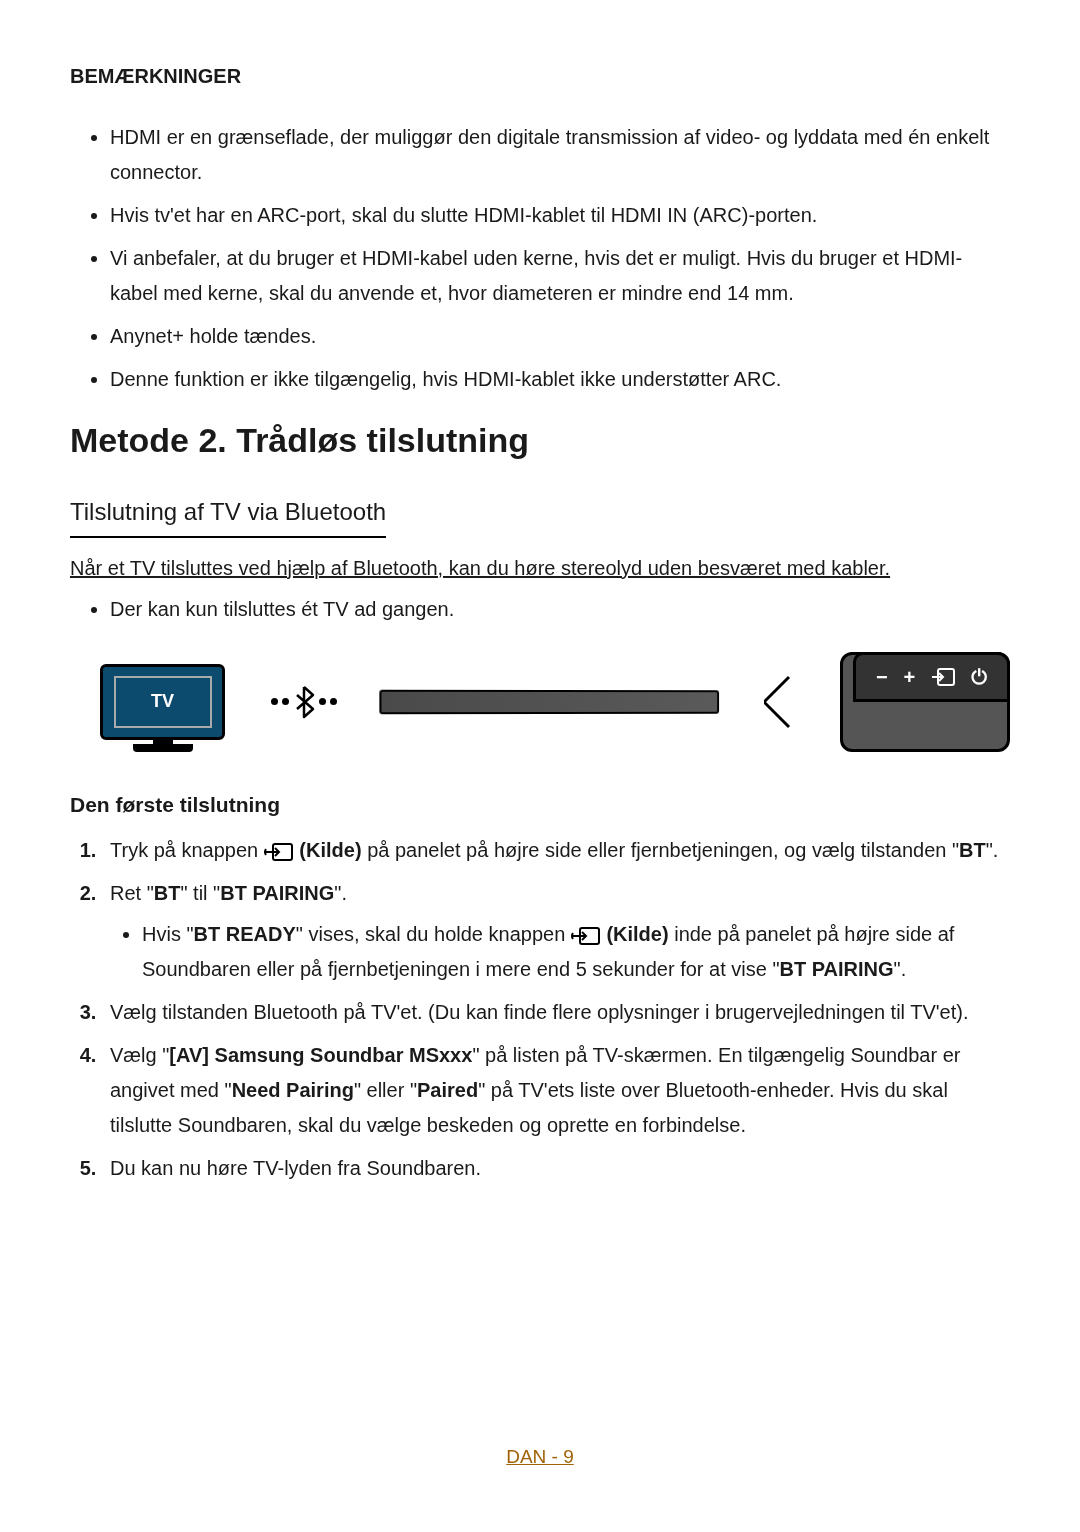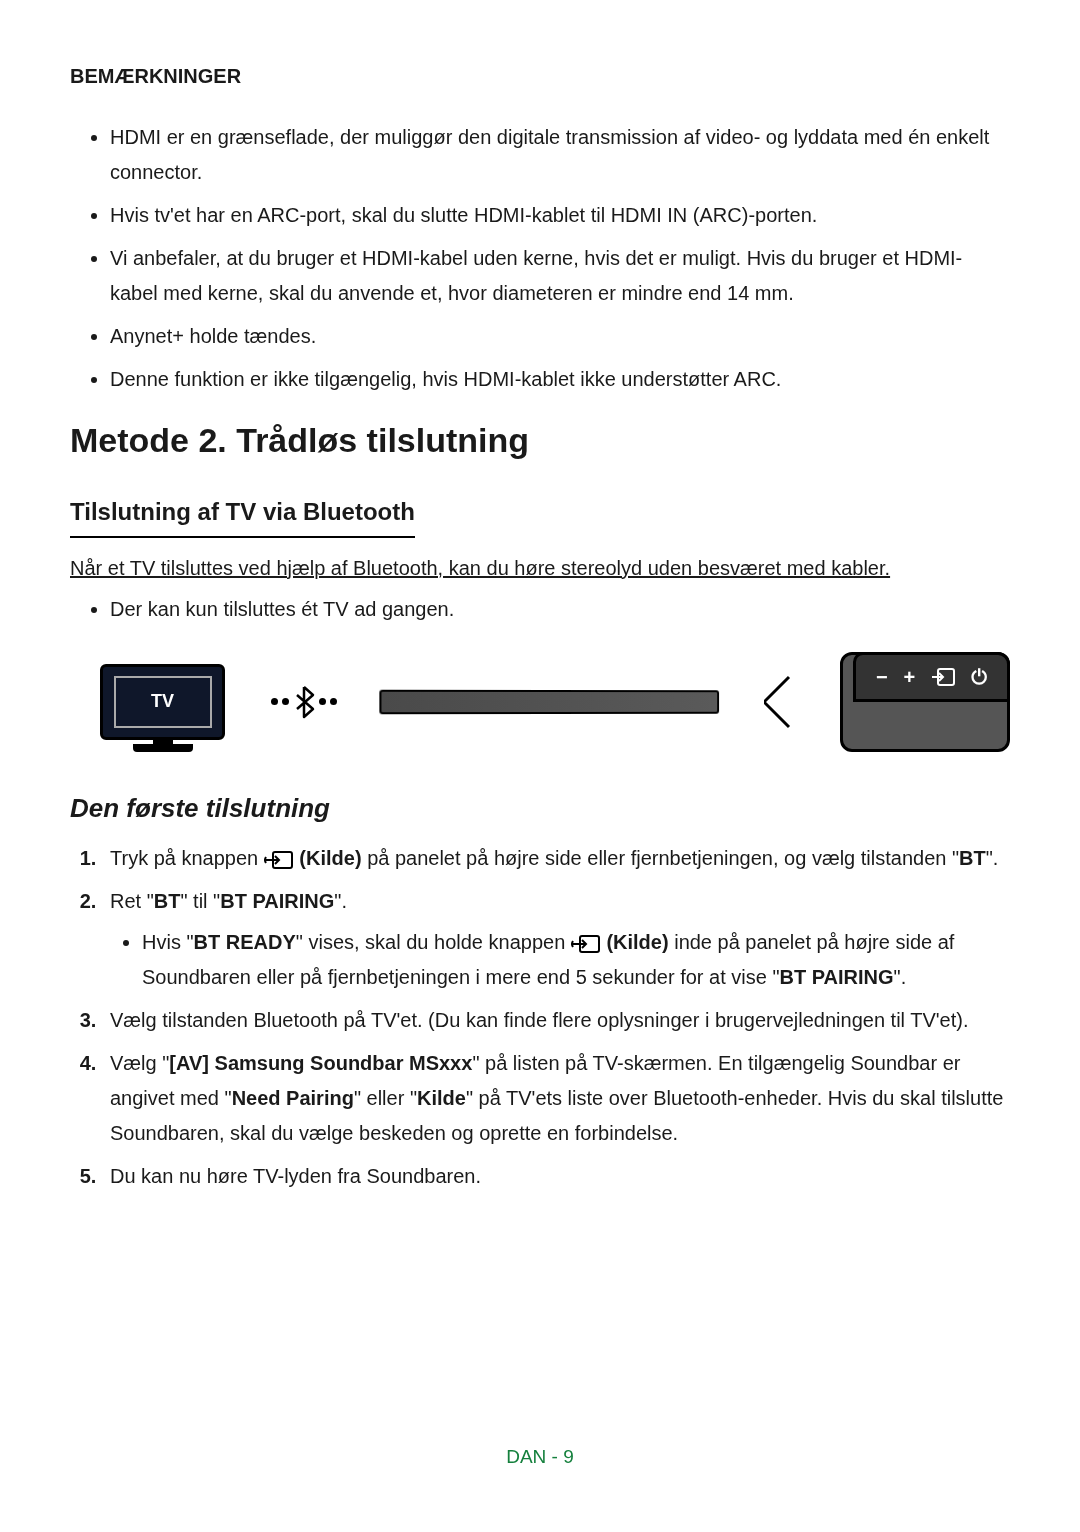--- a/index.html
+++ b/index.html
@@ -32,21 +32,21 @@
       line-height: 1.75;
     }
     h1.section-title {
       font-size: 34px;
       font-weight: 700;
       margin-top: 12px;
       margin-bottom: 26px;
     }
     h2.subsection-title {
       font-size: 24px;
-      font-weight: 700;
+      font-weight: 400;
       margin-bottom: 14px;
       display: inline-block;
       border-bottom: 2px solid #000;
       padding-bottom: 4px;
     }
     .body-text {
       font-size: 20px;
       margin-bottom: 8px;
       text-decoration: underline;
     }
@@ -59,21 +59,21 @@
     }
     .tv-box {
       width: 125px;
       height: 76px;
       border: 3px solid #000;
       border-radius: 6px;
       position: relative;
       display: flex;
       align-items: center;
       justify-content: center;
-      background: #0f172a;
+      background: #0c4a6e;
     }
     .tv-inner {
       width: 98px;
       height: 52px;
       border: 2px solid #aaa;
       display: flex;
       align-items: center;
       justify-content: center;
       color: #fff;
       font-weight: 700;
@@ -144,25 +144,24 @@
       border-radius: 10px 12px 0 0;
       display: flex;
       align-items: center;
       justify-content: center;
       gap: 16px;
       color: #fff;
       font-size: 20px;
       font-weight: bold;
     }
     h3.step-heading {
-      font-size: 26px;
+      font-size: 21px;
       font-weight: 700;
       margin-top: 36px;
       margin-bottom: 12px;
-      font-style: italic;
     }
     ol.steps {
       list-style-type: decimal;
       padding-left: 32px;
     }
     ol.steps > li {
       font-size: 20px;
       margin-bottom: 8px;
       padding-left: 8px;
       line-height: 1.75;
@@ -185,21 +184,22 @@
     .source-icon {
       display: inline-block;
       vertical-align: middle;
     }
     .footer {
       position: absolute;
       bottom: 60px;
       left: 50%;
       transform: translateX(-50%);
       font-size: 19px;
-      color: #15803d;
+      color: #a16207;
+      text-decoration: underline;
     }
   </style>
 </head>
 <body>
 
 
 
 <div class="notes-heading">BEMÆRKNINGER</div>
 <ul class="bullets">
   <li>HDMI er en grænseflade, der muliggør den digitale transmission af video- og lyddata med én enkelt connector.</li>
@@ -268,21 +268,21 @@
         <span>Hvis "</span><span class="bold">BT READY</span><span>" vises, skal du holde knappen </span><svg class="source-icon" width="30" height="20" viewBox="0 0 30 20">
             <rect x="9" y="2" width="19" height="16" rx="2" fill="none" stroke="#000" stroke-width="2"></rect>
             <path d="M2 10 L15 10 M11 6 L15 10 L11 14 M2 7 Q0 10 2 13" stroke="#000" stroke-width="2" fill="none"></path>
           </svg>
         <span class="bold">(Kilde)</span><span> inde på panelet på højre side af Soundbaren eller på fjernbetjeningen i mere end 5 sekunder for at vise "</span><span class="bold">BT PAIRING</span><span>".</span>
       </li>
     </ul>
   </li>
   <li>Vælg tilstanden Bluetooth på TV'et. (Du kan finde flere oplysninger i brugervejledningen til TV'et).</li>
   <li>
-    <span>Vælg "</span><span class="bold">[AV] Samsung Soundbar MSxxx</span><span>" på listen på TV-skærmen. En tilgængelig Soundbar er angivet med "</span><span class="bold">Need Pairing</span><span>" eller "</span><span class="bold">Kilde</span><span>"  på TV'ets liste over Bluetooth-enheder. Hvis du skal tilslutte Soundbaren, skal du vælge beskeden og oprette en forbindelse.</span>
+    <span>Vælg "</span><span class="bold">[AV] Samsung Soundbar MSxxx</span><span>" på listen på TV-skærmen. En tilgængelig Soundbar er angivet med "</span><span class="bold">Need Pairing</span><span>" eller "</span><span class="bold">Paired</span><span>"  på TV'ets liste over Bluetooth-enheder. Hvis du skal tilslutte Soundbaren, skal du vælge beskeden og oprette en forbindelse.</span>
   </li>
   <li>Du kan nu høre TV-lyden fra Soundbaren.</li>
 </ol>
 
 <div class="footer">DAN - 9</div>
 
 
 
 
 </body></html>

